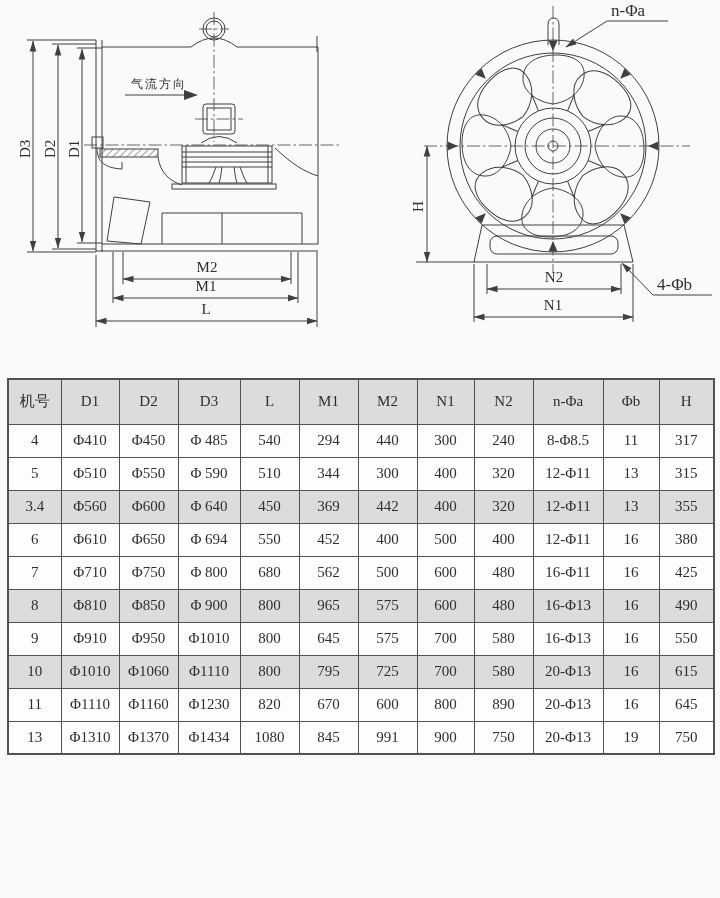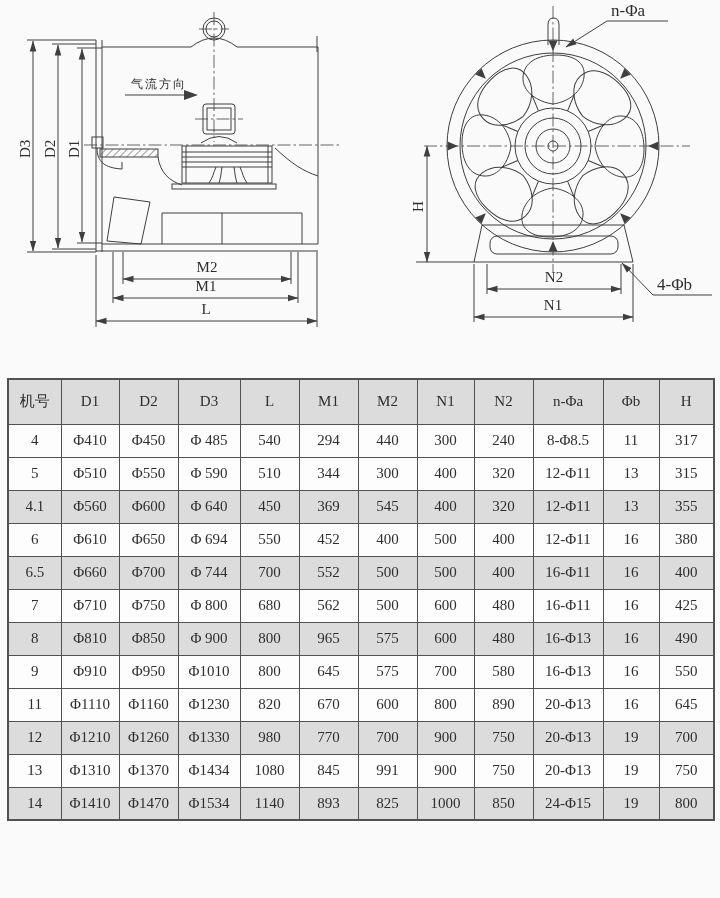--- a/index.html
+++ b/index.html
@@ -293,60 +293,46 @@
           <td>510</td>
           <td>344</td>
           <td>300</td>
           <td>400</td>
           <td>320</td>
           <td>12-Φ11</td>
           <td>13</td>
           <td>315</td>
         </tr>
         <tr class="stripe">
-          <td>4.1</td>
+          <td>3.4</td>
           <td>Φ560</td>
           <td>Φ600</td>
           <td>Φ 640</td>
           <td>450</td>
           <td>369</td>
-          <td>545</td>
+          <td>442</td>
           <td>400</td>
           <td>320</td>
           <td>12-Φ11</td>
           <td>13</td>
           <td>355</td>
         </tr>
         <tr>
           <td>6</td>
           <td>Φ610</td>
           <td>Φ650</td>
           <td>Φ 694</td>
           <td>550</td>
           <td>452</td>
           <td>400</td>
           <td>500</td>
           <td>400</td>
           <td>12-Φ11</td>
           <td>16</td>
           <td>380</td>
-        </tr>
-        <tr class="stripe">
-          <td>6.5</td>
-          <td>Φ660</td>
-          <td>Φ700</td>
-          <td>Φ 744</td>
-          <td>700</td>
-          <td>552</td>
-          <td>500</td>
-          <td>500</td>
-          <td>400</td>
-          <td>16-Φ11</td>
-          <td>16</td>
-          <td>400</td>
         </tr>
         <tr>
           <td>7</td>
           <td>Φ710</td>
           <td>Φ750</td>
           <td>Φ 800</td>
           <td>680</td>
           <td>562</td>
           <td>500</td>
           <td>600</td>
@@ -376,71 +362,57 @@
           <td>Φ1010</td>
           <td>800</td>
           <td>645</td>
           <td>575</td>
           <td>700</td>
           <td>580</td>
           <td>16-Φ13</td>
           <td>16</td>
           <td>550</td>
         </tr>
+        <tr class="stripe">
+          <td>10</td>
+          <td>Φ1010</td>
+          <td>Φ1060</td>
+          <td>Φ1110</td>
+          <td>800</td>
+          <td>795</td>
+          <td>725</td>
+          <td>700</td>
+          <td>580</td>
+          <td>20-Φ13</td>
+          <td>16</td>
+          <td>615</td>
+        </tr>
         <tr>
           <td>11</td>
           <td>Φ1110</td>
           <td>Φ1160</td>
           <td>Φ1230</td>
           <td>820</td>
           <td>670</td>
           <td>600</td>
           <td>800</td>
           <td>890</td>
           <td>20-Φ13</td>
           <td>16</td>
           <td>645</td>
-        </tr>
-        <tr class="stripe">
-          <td>12</td>
-          <td>Φ1210</td>
-          <td>Φ1260</td>
-          <td>Φ1330</td>
-          <td>980</td>
-          <td>770</td>
-          <td>700</td>
-          <td>900</td>
-          <td>750</td>
-          <td>20-Φ13</td>
-          <td>19</td>
-          <td>700</td>
         </tr>
         <tr>
           <td>13</td>
           <td>Φ1310</td>
           <td>Φ1370</td>
           <td>Φ1434</td>
           <td>1080</td>
           <td>845</td>
           <td>991</td>
           <td>900</td>
           <td>750</td>
           <td>20-Φ13</td>
           <td>19</td>
           <td>750</td>
         </tr>
-        <tr class="stripe">
-          <td>14</td>
-          <td>Φ1410</td>
-          <td>Φ1470</td>
-          <td>Φ1534</td>
-          <td>1140</td>
-          <td>893</td>
-          <td>825</td>
-          <td>1000</td>
-          <td>850</td>
-          <td>24-Φ15</td>
-          <td>19</td>
-          <td>800</td>
-        </tr>
       </tbody>
   </table>
 </div>
 
 </body></html>

